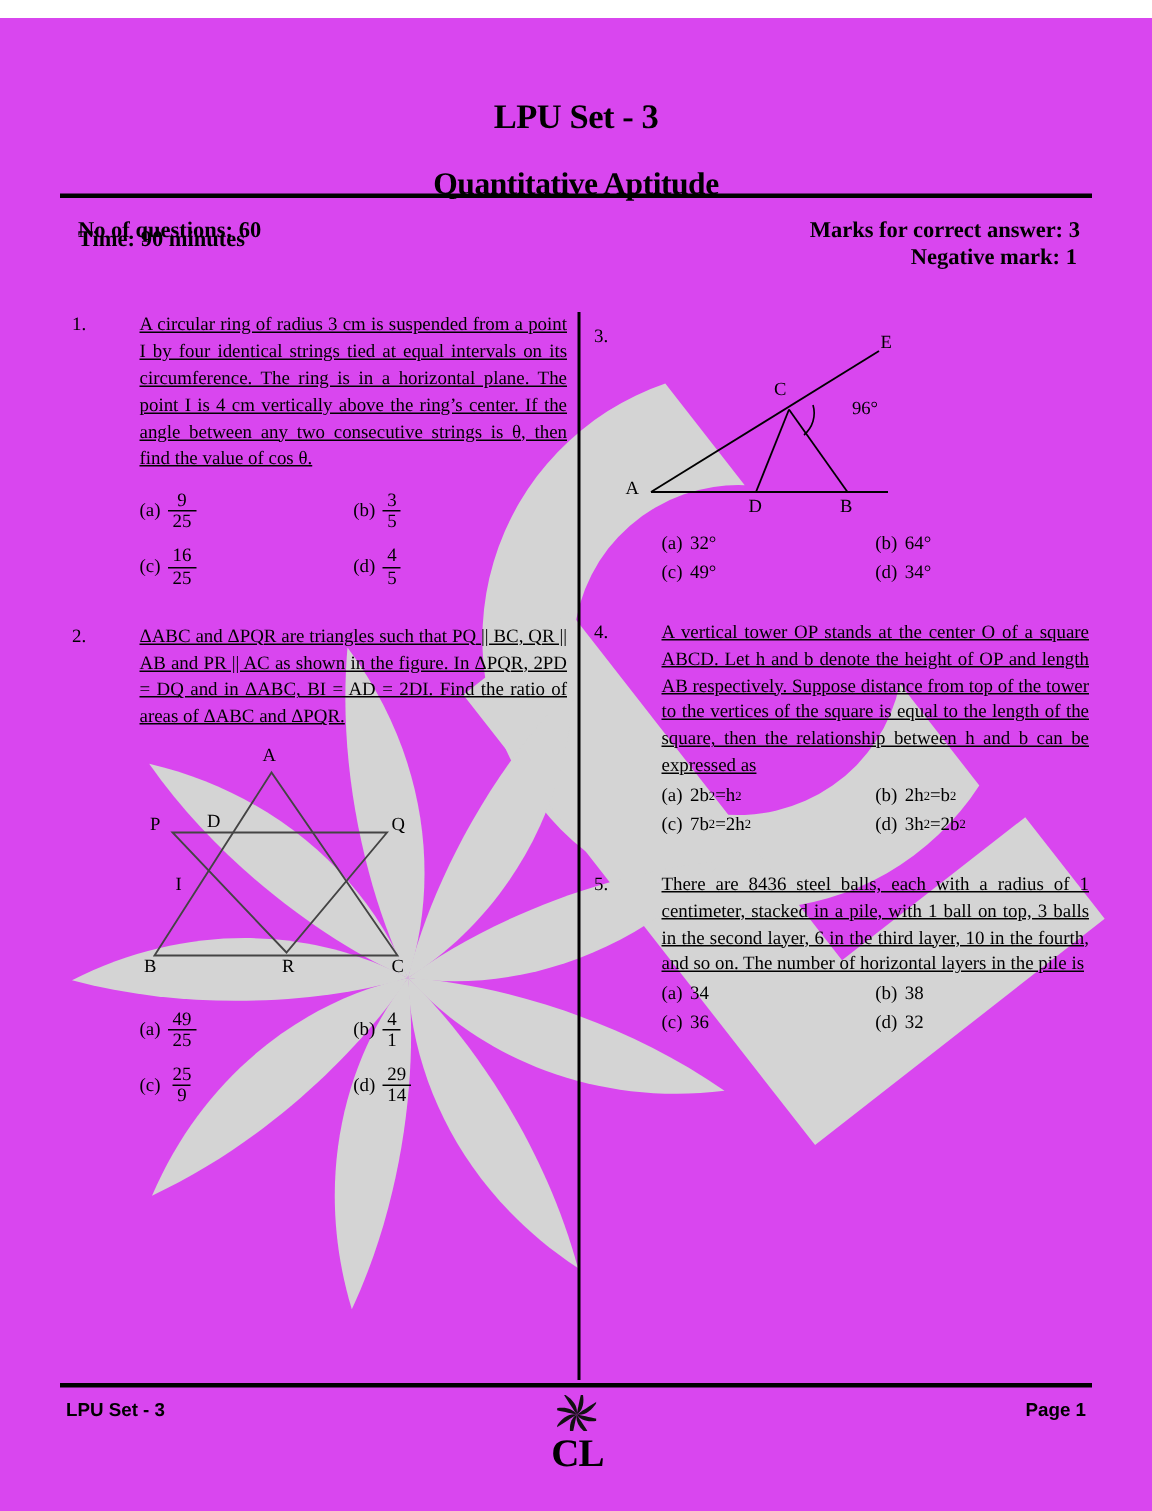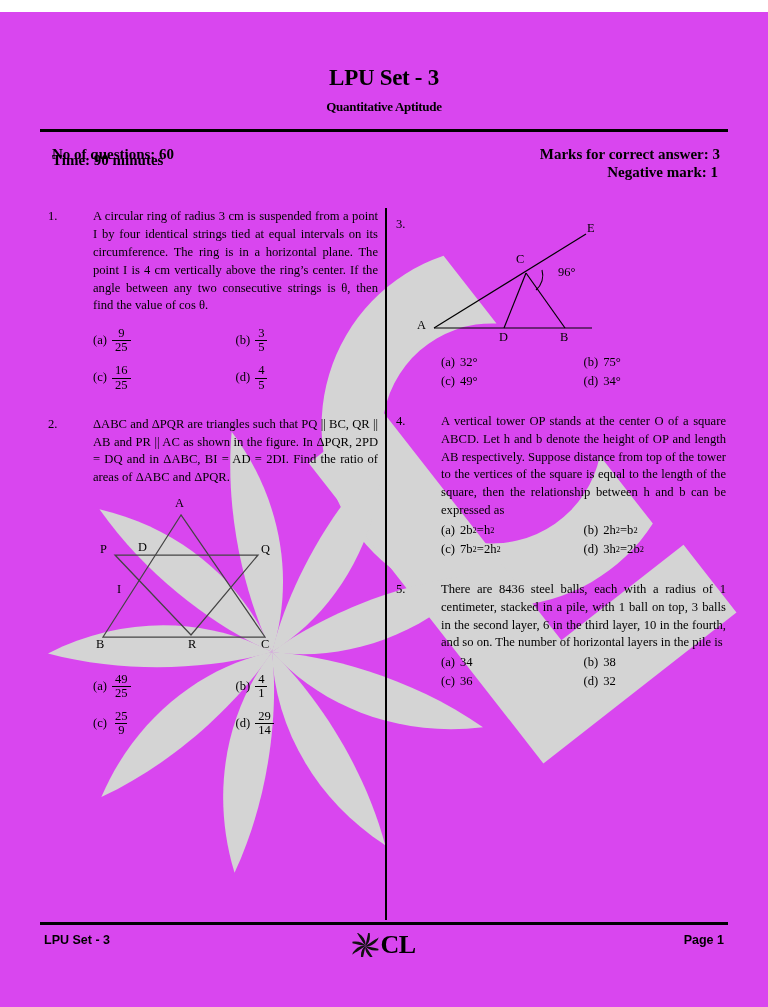--- a/index.html
+++ b/index.html
@@ -36,22 +36,22 @@
     text-align: center;
     font-family: "Liberation Serif", "DejaVu Serif", serif;
     font-weight: bold;
     letter-spacing: -0.3px;
   }
   #title-main {
     top: 53px;
     font-size: 23px;
   }
   #title-sub {
-    top: 87px;
-    font-size: 13px;
+    top: 98px;
+    font-size: 21px;
   }
   #rule-top {
     position: absolute;
     left: 40px; top: 117px;
     width: 688px; height: 3px;
     background: #000;
   }
   .meta {
     position: absolute;
     font-weight: bold;
@@ -86,20 +86,21 @@
   }
   .q-num {
     position: absolute;
     left: 0; top: 0;
     font-size: 12.6px;
   }
   .q-body {
     margin-left: 45px;
     text-align: justify;
     text-align-last: left;
+    text-decoration: underline;
   }
 
   
   .opts {
     margin-left: 45px;
     display: grid;
     grid-template-columns: 1fr 1fr;
     font-size: 12.6px;
   }
   .opts.tight { row-gap: 1px; }
@@ -150,20 +151,21 @@
   }
   #ftr-left  { left: 44px; }
   #ftr-right { right: 44px; }
   #ftr-logo {
     position: absolute;
     top: 918px;
     left: 50%;
     transform: translateX(-50%);
     display: flex;
     align-items: center;
+    flex-direction: column;
   }
   #ftr-logo .cl-text {
     font-family: "Liberation Serif", "DejaVu Serif", serif;
     font-weight: bold;
     font-size: 26px;
     letter-spacing: -0.5px;
     margin-left: 2px;
   }
 </style>
 </head>
@@ -321,34 +323,34 @@
 
             <line x1="122" y1="57" x2="100" y2="112"></line>
 
             <line x1="122" y1="57" x2="161" y2="112"></line>
 
             <path d="M 138 54 A 19 19 0 0 1 132 74" stroke-width="1.1"></path>
           </g>
         </svg>
         <span class="fig-label" style="left:183px; top:4px;">E</span>
         <span class="fig-label" style="left:112px; top:35px;">C</span>
-        <span class="fig-label" style="left:154px; top:48px;">96°</span>
+        <span class="fig-label" style="left:164px; top:48px;">96°</span>
         <span class="fig-label" style="left:13px;  top:101px;">A</span>
         <span class="fig-label" style="left:95px;  top:113px;">D</span>
         <span class="fig-label" style="left:156px; top:113px;">B</span>
       </div>
 
       <div class="opts tight" style="margin-top:18px;">
         <div class="opt">
           <span class="lbl">(a)</span>
           <span>32°</span>
         </div>
         <div class="opt">
           <span class="lbl">(b)</span>
-          <span>75°</span>
+          <span>64°</span>
         </div>
         <div class="opt">
           <span class="lbl">(c)</span>
           <span>49°</span>
         </div>
         <div class="opt">
           <span class="lbl">(d)</span>
           <span> 34°</span>
         </div>
       </div>

